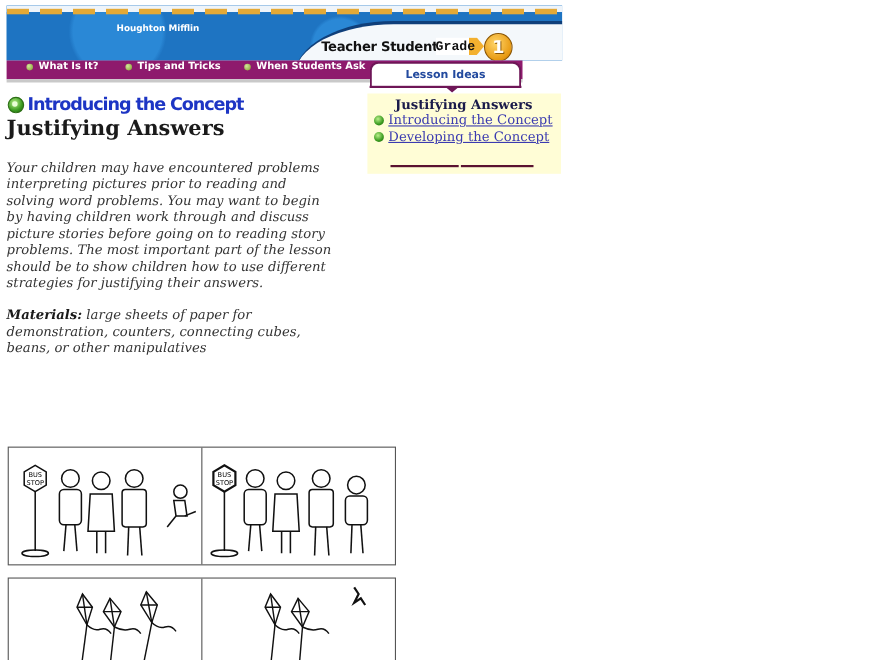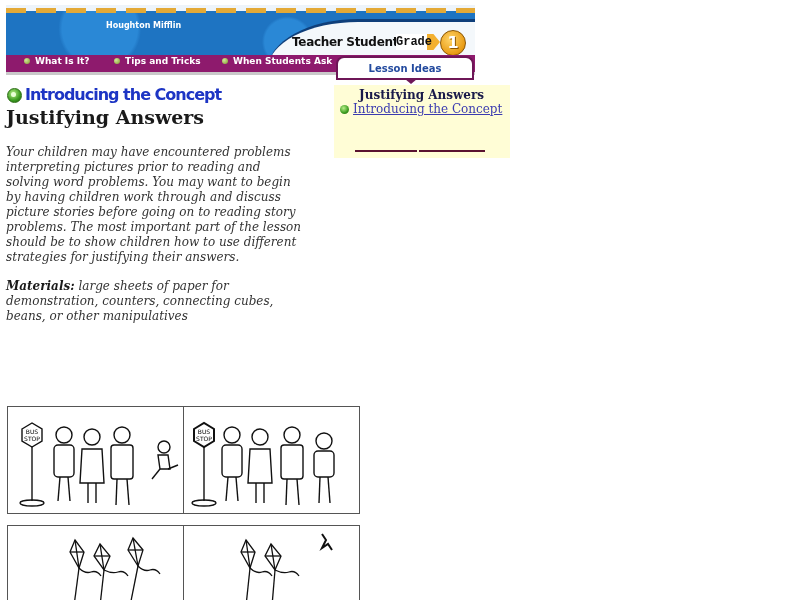--- a/index.html
+++ b/index.html
@@ -1,19 +1,19 @@
 <!DOCTYPE html>
 <html><head>
 <meta charset="utf-8">
 <style>
   html, body { margin: 0; padding: 0; background: #ffffff; }
   body { width: 800px; height: 600px; overflow: hidden; position: relative; font-family: "DejaVu Serif", serif; color: #222; }
 
   
-  .banner { position: absolute; left: 6px; top: 5px; width: 469px; height: 50px; background: #1f79c7; overflow: hidden; }
+  .banner { position: absolute; left: 6px; top: 5px; width: 469px; height: 50px; background: #1f79c7; overflow: hidden; padding-left: 36px; }
   .banner::before { content: ""; position: absolute; left: 0; right: 0; top: 0; height: 6px; background: #eef4fa; }
   .dashes { position: absolute; left: 0; right: 0; top: 3px; height: 5px;
     background: repeating-linear-gradient(90deg, #e4a936 0 20px, transparent 20px 30px); }
   .banner-texture { position: absolute; inset: 6px 0 0 0;
     background: radial-gradient(circle at 20% 40%, #2a88d6 0 10%, transparent 11%),
                 radial-gradient(circle at 60% 70%, #2a88d6 0 8%, transparent 9%),
                 #1e74c2; }
   .banner-curve { position: absolute; left: 262px; top: 14px; width: 260px; height: 80px; background: #f4f8fb;
     border-top-left-radius: 90px 50px; border-top: 3px solid #0f3f7a; }
   .hm-label { position: absolute; left: 100px; top: 16px; font-family: "DejaVu Sans", sans-serif; font-size: 8px; color: #fff; font-weight: bold; }
@@ -106,20 +106,24 @@
 <div class="body-text">
   <p>Your children may have encountered problems interpreting pictures prior to reading and solving word problems. You may want to begin by having children work through and discuss picture stories before going on to reading story problems. The most important part of the lesson should be to show children how to use different strategies for justifying their answers.</p>
   <p><b>Materials:</b><span> large sheets of paper for demonstration, counters, connecting cubes, beans, or other manipulatives</span></p>
 </div>
 
 <div class="sidebar">
   <div class="side-title">Justifying Answers</div>
   <div class="side-link" style="top:17px;">
     <span class="side-bullet"></span>
     <span class="text">Introducing the Concept</span>
+  </div>
+  <div class="side-link" style="top:32px;">
+    <span class="side-bullet"></span>
+    <span class="text">Developing the Concept</span>
   </div>
   <div class="side-divider"></div>
 </div>
 
 <div class="panel-row row1">
   <div class="panel">
     <svg width="175" height="106" viewBox="0 0 175 106">
       <g fill="none" stroke="#111" stroke-width="1.4">
         <polygon points="14,22 24,16 34,22 34,34 24,40 14,34"></polygon>
         <line x1="24" y1="40" x2="24" y2="94"></line>

